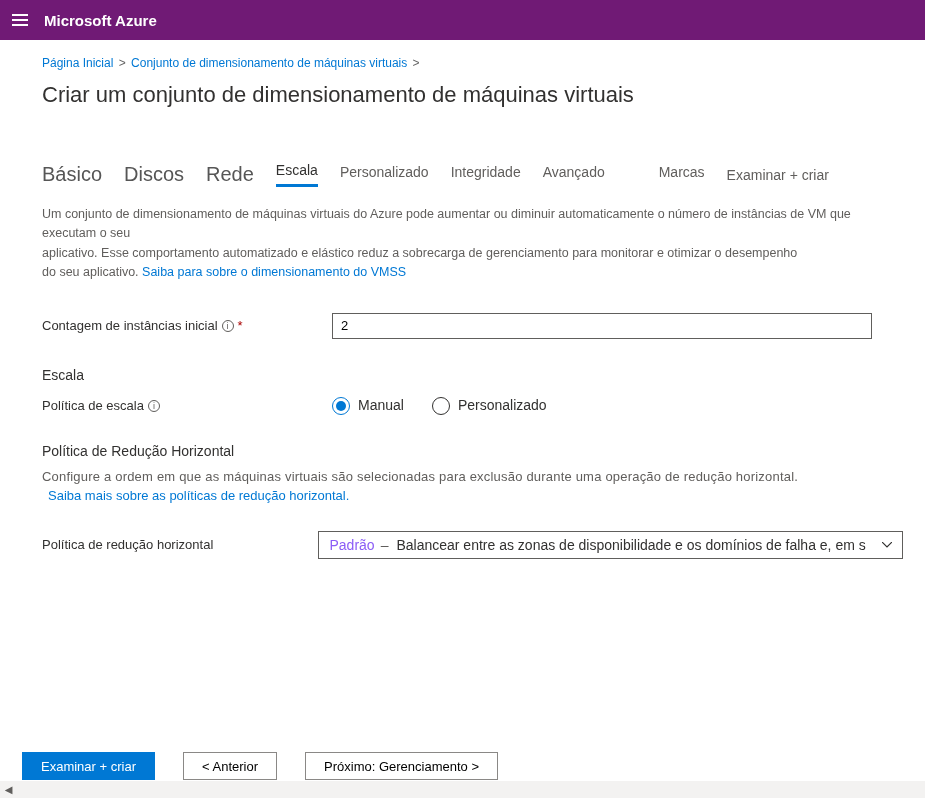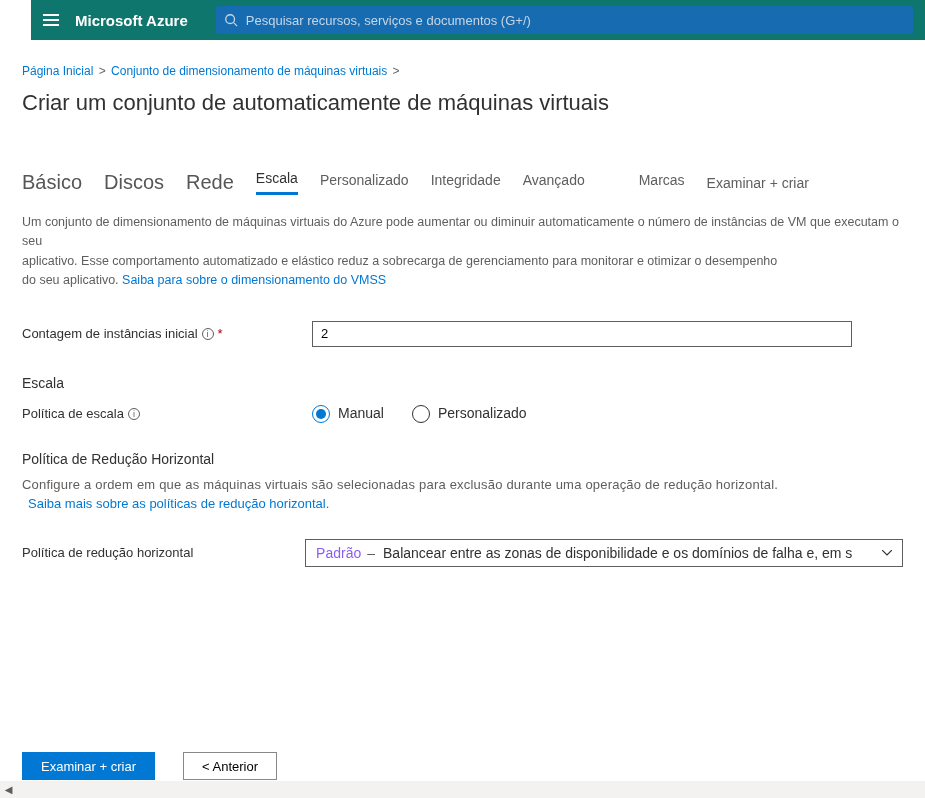--- a/index.html
+++ b/index.html
@@ -1,25 +1,24 @@
 <!DOCTYPE html>
 <html><head>
   <meta charset="utf-8">
   <style>
     * { box-sizing: border-box; margin: 0; padding: 0; }
     body { font-family: 'Segoe UI', Arial, sans-serif; font-size: 13px; color: #323130; background: #fff; width: 925px; height: 798px; overflow: hidden; }
 
     .top-bar {
       height: 40px;
-      background: #0f766e;
+      background: #701a75;
       display: flex;
       align-items: center;
       padding: 0 12px;
       gap: 16px;
-      margin-left: 31px;
     }
     .hamburger {
       color: #fff;
       cursor: pointer;
       display: flex;
       flex-direction: column;
       gap: 3px;
       justify-content: center;
     }
     .hamburger div { width: 16px; height: 2px; background: #fff; }
@@ -45,21 +44,21 @@
     .search-input {
       flex: 1;
       border: none;
       background: transparent;
       color: #c7d6e6;
       font-size: 13px;
       outline: none;
     }
     .search-input::placeholder { color: #c7d6e6; }
 
-    .content { padding: 24px 22px 0 22px; }
+    .content { padding: 16px 22px 0 22px; margin-left: 20px; }
 
     .breadcrumb {
       font-size: 12px;
       margin-bottom: 12px;
     }
     .breadcrumb a { color: #0078d4; text-decoration: none; }
     .bc-sep { color: #666; margin: 0 2px; }
 
     .page-title {
       font-size: 22px;
@@ -228,39 +227,32 @@
 </head>
 <body>
 
 <div class="top-bar">
   <div class="hamburger">
     <div></div>
       <div></div>
       <div></div>
   </div>
   <div class="brand">Microsoft Azure</div>
-  <div class="search-wrap">
-    <svg width="14" height="14" viewBox="0 0 16 16" fill="none" stroke="#c7d6e6" stroke-width="1.5">
-        <circle cx="7" cy="7" r="5"></circle>
-        <line x1="11" y1="11" x2="15" y2="15"></line>
-      </svg>
-    <input class="search-input" placeholder="Pesquisar recursos, serviços e documentos (G+/)" style="">
-  </div>
 </div>
 
 <div class="content">
 
   <div class="breadcrumb">
     <a href="#">Página Inicial</a>
     <span class="bc-sep">&gt;</span>
     <a href="#">Conjunto de dimensionamento de máquinas virtuais</a>
     <span class="bc-sep">&gt;</span>
   </div>
 
-  <h1 class="page-title">Criar um conjunto de automaticamente de máquinas virtuais</h1>
+  <h1 class="page-title">Criar um conjunto de dimensionamento de máquinas virtuais</h1>
 
   <div class="tabs">
     <span class="tab-big">Básico</span>
     <span class="tab-big">Discos</span>
     <span class="tab-big">Rede</span>
     <span class="tab active">Escala</span>
     <span class="tab">Personalizado</span>
     <span class="tab">Integridade</span>
     <span class="tab">Avançado</span>
     <span class="tab" style="margin-left:32px">Marcas</span>
@@ -319,17 +311,18 @@
           </svg>
       </div>
     </div>
   </div>
 
 </div>
 
 <div class="footer">
   <button class="btn btn-primary">Examinar + criar</button>
   <button class="btn">&lt; Anterior</button>
+  <button class="btn">Próximo: Gerenciamento &gt;</button>
 </div>
 
 <div class="scroll-h">
   <div class="scroll-arrow">◀</div>
 </div>
 
 </body></html>

